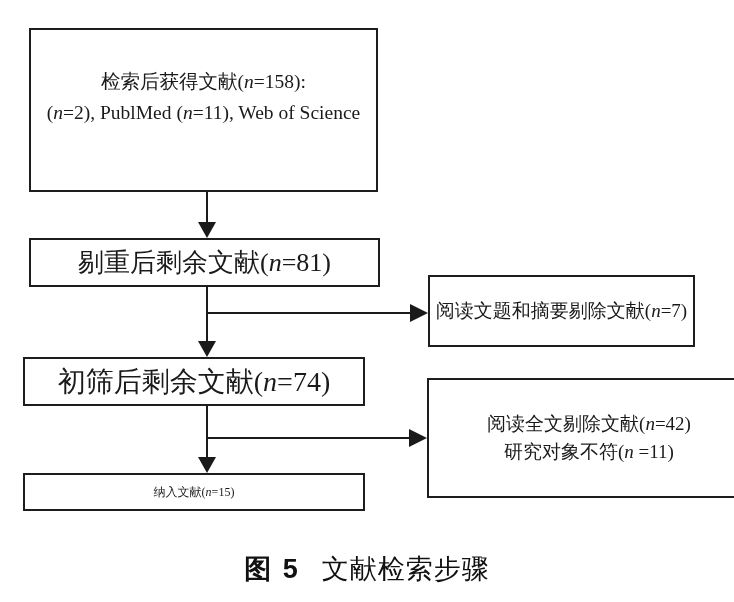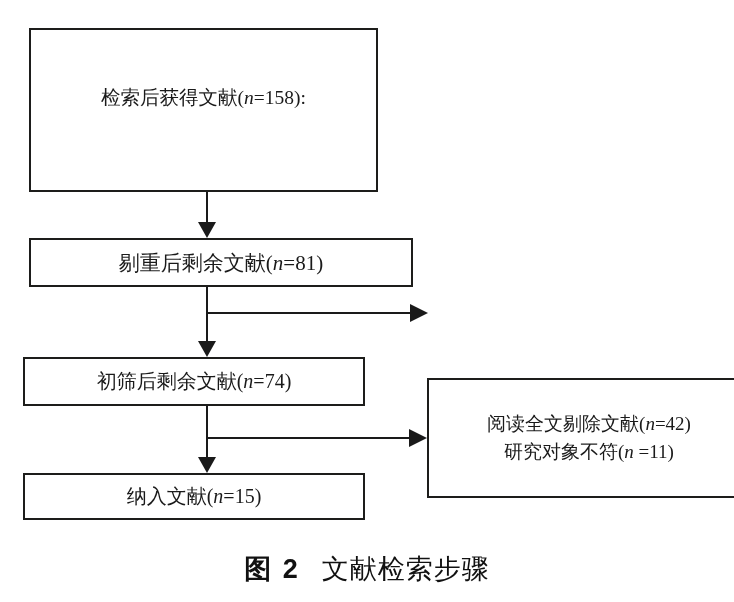--- a/index.html
+++ b/index.html
@@ -18,23 +18,23 @@
     background: #ffffff;
     box-sizing: border-box;
     display: flex;
     flex-direction: column;
     justify-content: center;
     align-items: center;
     text-align: center;
   }
   .box .t { width: 100%; }
   .b-top    { left: 29px;  top: 28px;  width: 349px; height: 164px; font-size: 19.5px; line-height: 31px; padding-bottom: 26px; }
-  .b-dedup  { left: 29px;  top: 238px; width: 384px; height: 49px;  font-size: 21px; }
-  .b-screen { left: 23px;  top: 357px; width: 342px; height: 49px;  font-size: 20px; }
-  .b-incl   { left: 23px;  top: 473px; width: 342px; height: 47px;  font-size: 20px; }
+  .b-dedup  { left: 29px;  top: 238px; width: 351px; height: 49px;  font-size: 26px; }
+  .b-screen { left: 23px;  top: 357px; width: 342px; height: 49px;  font-size: 28px; }
+  .b-incl   { left: 23px;  top: 473px; width: 342px; height: 38px;  font-size: 12px; }
   .b-excl1  { left: 428px; top: 275px; width: 267px; height: 72px;  font-size: 19px; }
   .b-excl2  { left: 427px; top: 378px; width: 324px; height: 120px; font-size: 19px; line-height: 28px; }
   .vline { position: absolute; width: 2px; background: #1a1a1a; }
   .hline { position: absolute; height: 2px; background: #1a1a1a; }
   .ah-down {
     position: absolute; width: 0; height: 0;
     border-left: 9px solid transparent; border-right: 9px solid transparent;
     border-top: 16px solid #1a1a1a;
   }
   .ah-right {
@@ -68,50 +68,54 @@
   .caption .title { letter-spacing: 1px; text-align: right; }
   i { font-style: italic; }
 </style>
 </head>
 <body>
 
 <div class="stage">
 
   <div class="box b-top">
     <div class="t">检索后获得文献(<i>n</i>=158):</div>
+    <div class="t">(<i>n</i>=2), PublMed (<i>n</i>=11), Web of Science</div>
   </div>
 
   <div class="vline v1"></div>
   <div class="ah-down h1v"></div>
 
   <div class="box b-dedup">
     <div class="t">剔重后剩余文献(<i>n</i>=81)</div>
   </div>
 
   <div class="vline v2"></div>
   <div class="ah-down h2v"></div>
   <div class="hline br1"></div>
   <div class="ah-right br1h"></div>
 
+  <div class="box b-excl1">
+    <div class="t">阅读文题和摘要剔除文献(<i>n</i>=7)</div>
+  </div>
 
   <div class="box b-screen">
     <div class="t">初筛后剩余文献(<i>n</i>=74)</div>
   </div>
 
   <div class="vline v3"></div>
   <div class="ah-down h3v"></div>
   <div class="hline br2"></div>
   <div class="ah-right br2h"></div>
 
   <div class="box b-excl2">
     <div class="t">阅读全文剔除文献(<i>n</i>=42)</div>
     <div class="t">研究对象不符(<i>n</i> =11)</div>
   </div>
 
   <div class="box b-incl">
     <div class="t">纳入文献(<i>n</i>=15)</div>
   </div>
 
   <div class="caption">
-    <span class="prefix">图 2</span><span class="title">文献检索步骤</span>
+    <span class="prefix">图 5</span><span class="title">文献检索步骤</span>
   </div>
 
 </div>
 
 </body></html>

